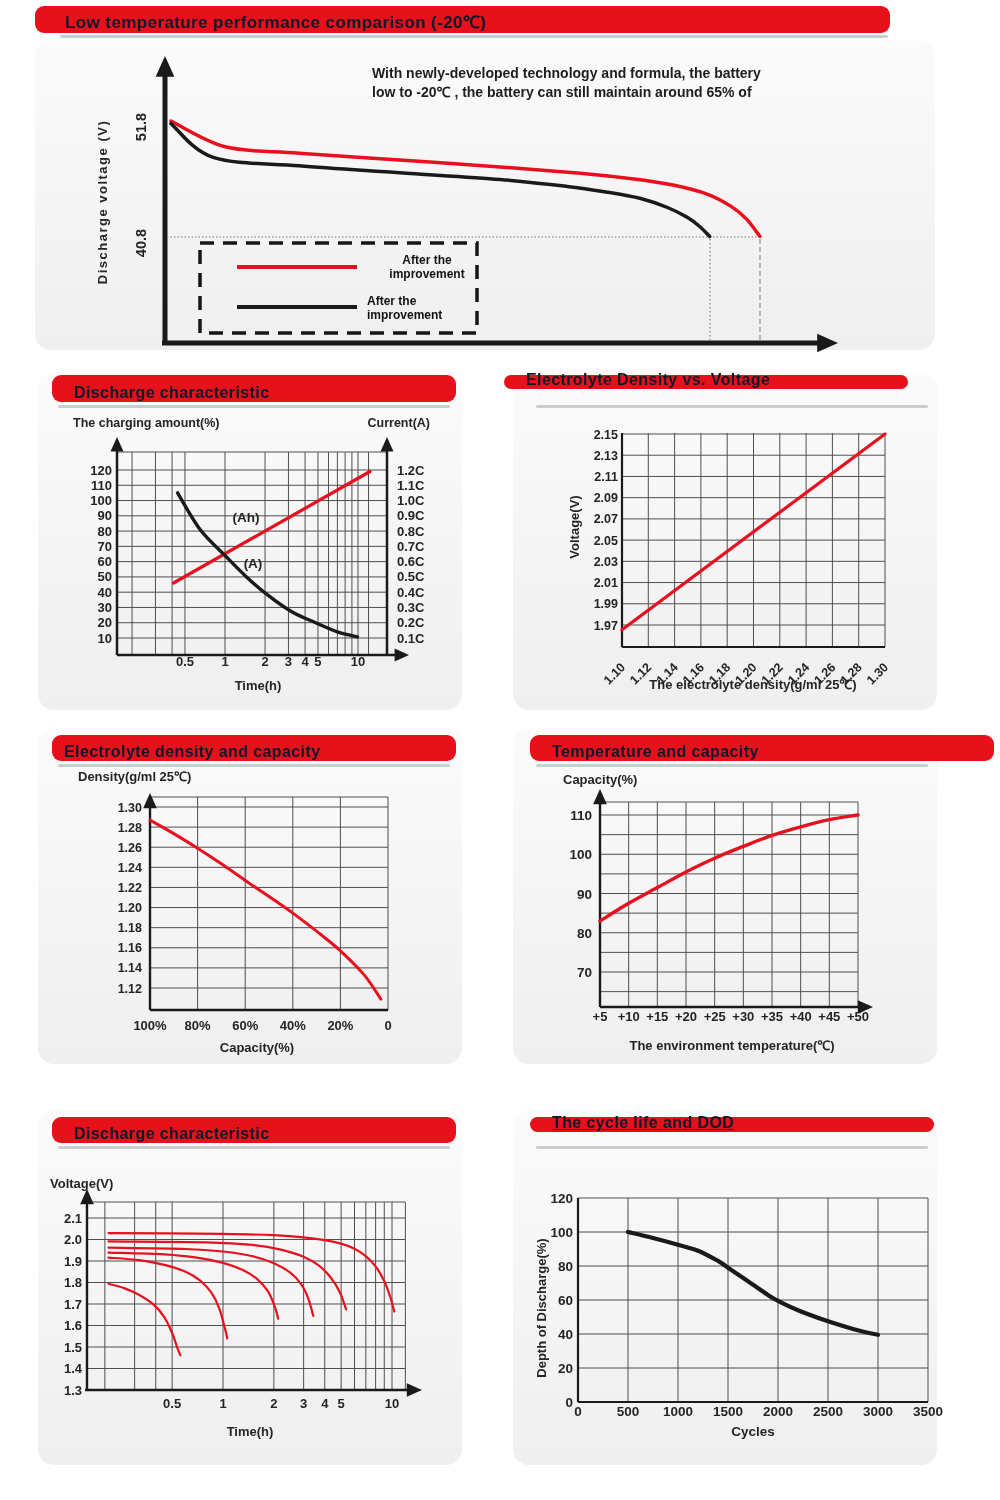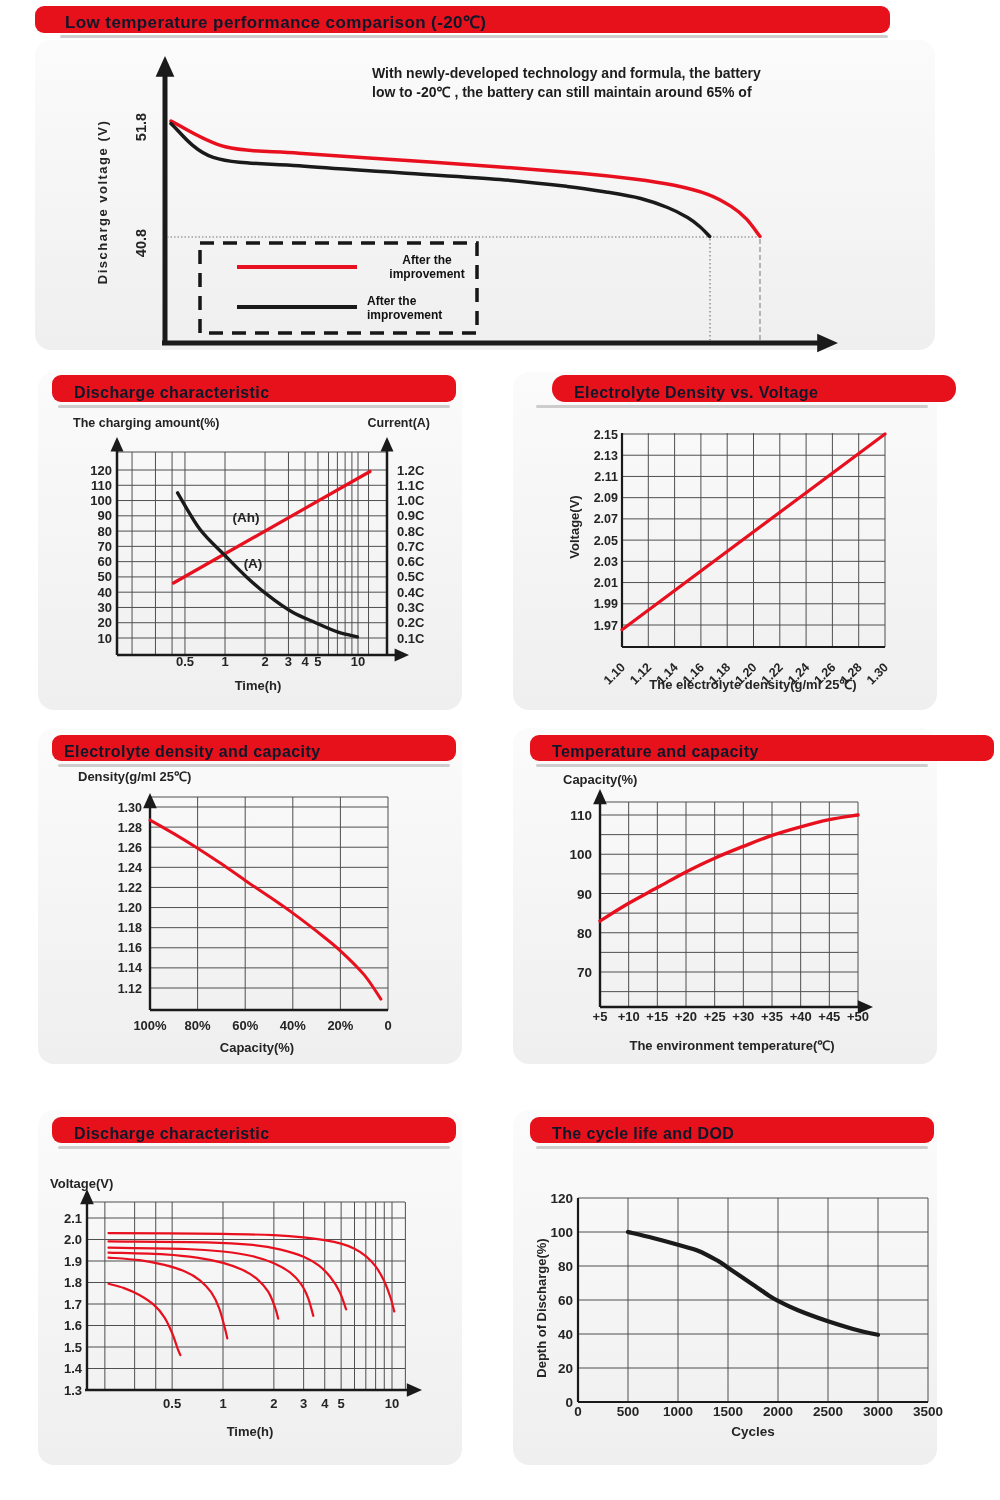--- a/index.html
+++ b/index.html
@@ -42,21 +42,21 @@
     <span>improvement</span>
   </div>
 
   <div class="panel" style="left:38px;top:372px;width:424px;height:338px;"></div>
   <div class="banner" style="left:52px;top:375px;width:404px;height:27px;font-size:16px;">
     <span>Discharge characteristic</span>
   </div>
   <div class="banner-underline" style="left:58px;top:405px;width:392px;"></div>
 
   <div class="panel" style="left:513px;top:372px;width:424px;height:338px;"></div>
-  <div class="banner" style="left:552px;top:375px;width:404px;height:27px;font-size:16px;border-radius:13px;">
+  <div class="banner" style="left:504px;top:375px;width:404px;height:14px;font-size:16px;border-radius:13px;">
     <span>Electrolyte Density vs. Voltage</span>
   </div>
   <div class="banner-underline" style="left:536px;top:405px;width:392px;"></div>
 
   <div class="panel" style="left:38px;top:728px;width:424px;height:336px;"></div>
   <div class="banner" style="left:52px;top:735px;width:404px;height:26px;font-size:16px;padding-left:12px;">
     <span>Electrolyte density and capacity</span>
   </div>
   <div class="banner-underline" style="left:58px;top:764px;width:392px;"></div>
 
@@ -66,21 +66,21 @@
   </div>
   <div class="banner-underline" style="left:536px;top:764px;width:392px;"></div>
 
   <div class="panel" style="left:38px;top:1110px;width:424px;height:355px;"></div>
   <div class="banner" style="left:52px;top:1117px;width:404px;height:26px;font-size:16px;">
     <span>Discharge characteristic</span>
   </div>
   <div class="banner-underline" style="left:58px;top:1146px;width:392px;"></div>
 
   <div class="panel" style="left:513px;top:1110px;width:424px;height:355px;"></div>
-  <div class="banner" style="left:530px;top:1117px;width:404px;height:26px;font-size:16px;">
+  <div class="banner" style="left:530px;top:1117px;width:404px;height:15px;font-size:16px;text-decoration:underline;">
     <span>The cycle life and DOD</span>
   </div>
   <div class="banner-underline" style="left:536px;top:1146px;width:392px;"></div>
 
   <svg id="charts" width="1000" height="1500" viewBox="0 0 1000 1500">
       <g>
         <line x1="165" y1="345" x2="165" y2="74" stroke="#1a1a1a" stroke-width="5"></line>
         <line x1="162" y1="343" x2="822" y2="343" stroke="#1a1a1a" stroke-width="5"></line>
         <line x1="167" y1="237" x2="758" y2="237" stroke="#777777" stroke-width="1.2" stroke-dasharray="1.5 2"></line>
         <line x1="710" y1="239" x2="710" y2="341" stroke="#777777" stroke-width="1.2" stroke-dasharray="1.5 2.5"></line>

